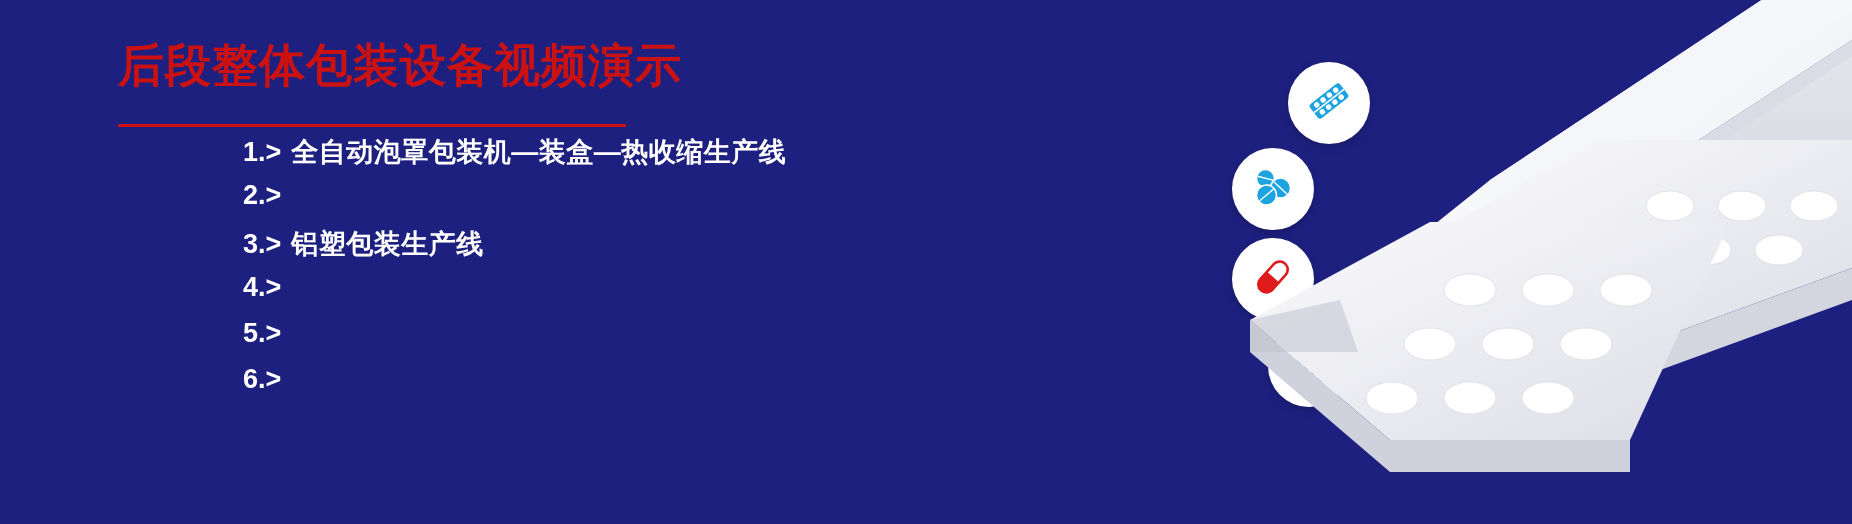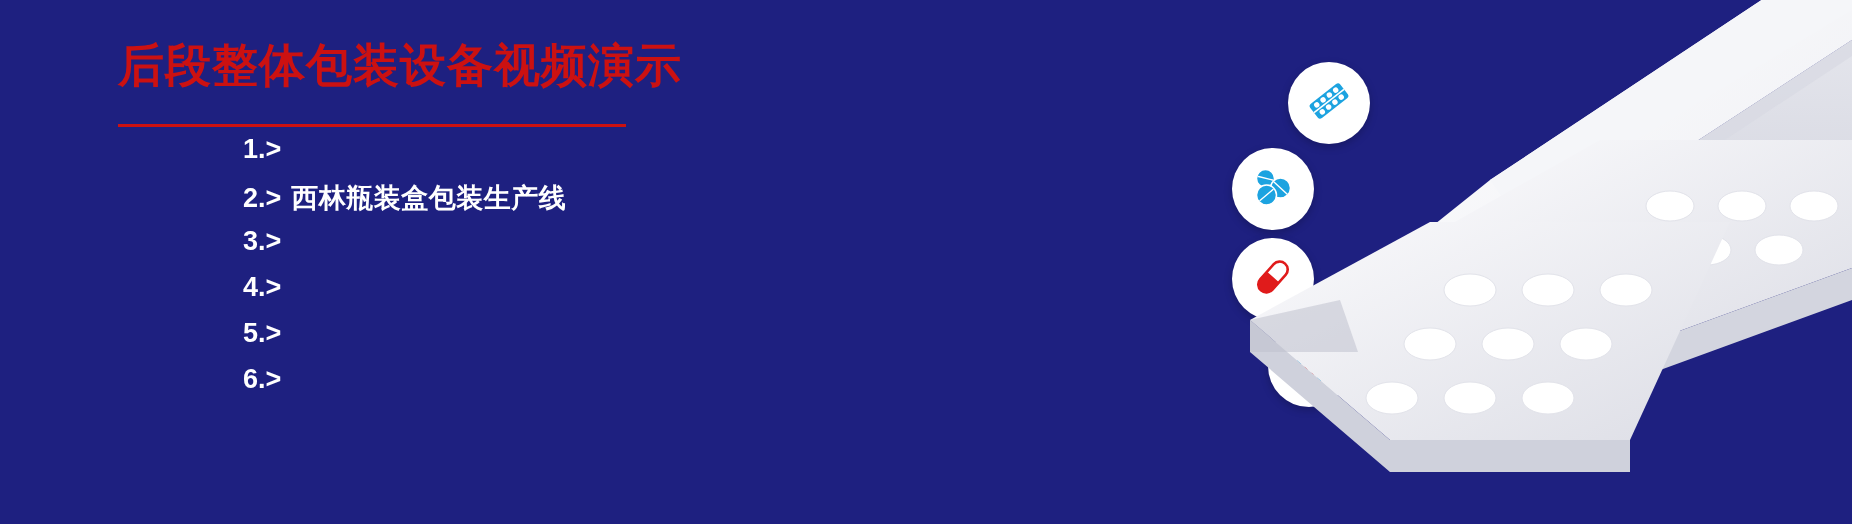--- a/index.html
+++ b/index.html
@@ -109,27 +109,28 @@
 
   <div class="content">
 
     <div class="title">后段整体包装设备视频演示</div>
 
     <div class="title-rule"></div>
 
     <ul class="list">
       <li class="list-item">
         <span class="item-index">1.&gt;</span>
+        <span class="item-label">全自动泡罩包装机—装盒—热收缩生产线</span>
       </li>
       <li class="list-item">
         <span class="item-index">2.&gt;</span>
-        <span class="item-label">西林瓶装盒包装生产线</span>
       </li>
       <li class="list-item">
         <span class="item-index">3.&gt;</span>
+        <span class="item-label">铝塑包装生产线</span>
       </li>
       <li class="list-item">
         <span class="item-index">4.&gt;</span>
       </li>
       <li class="list-item">
         <span class="item-index">5.&gt;</span>
       </li>
       <li class="list-item">
         <span class="item-index">6.&gt;</span>
       </li>

